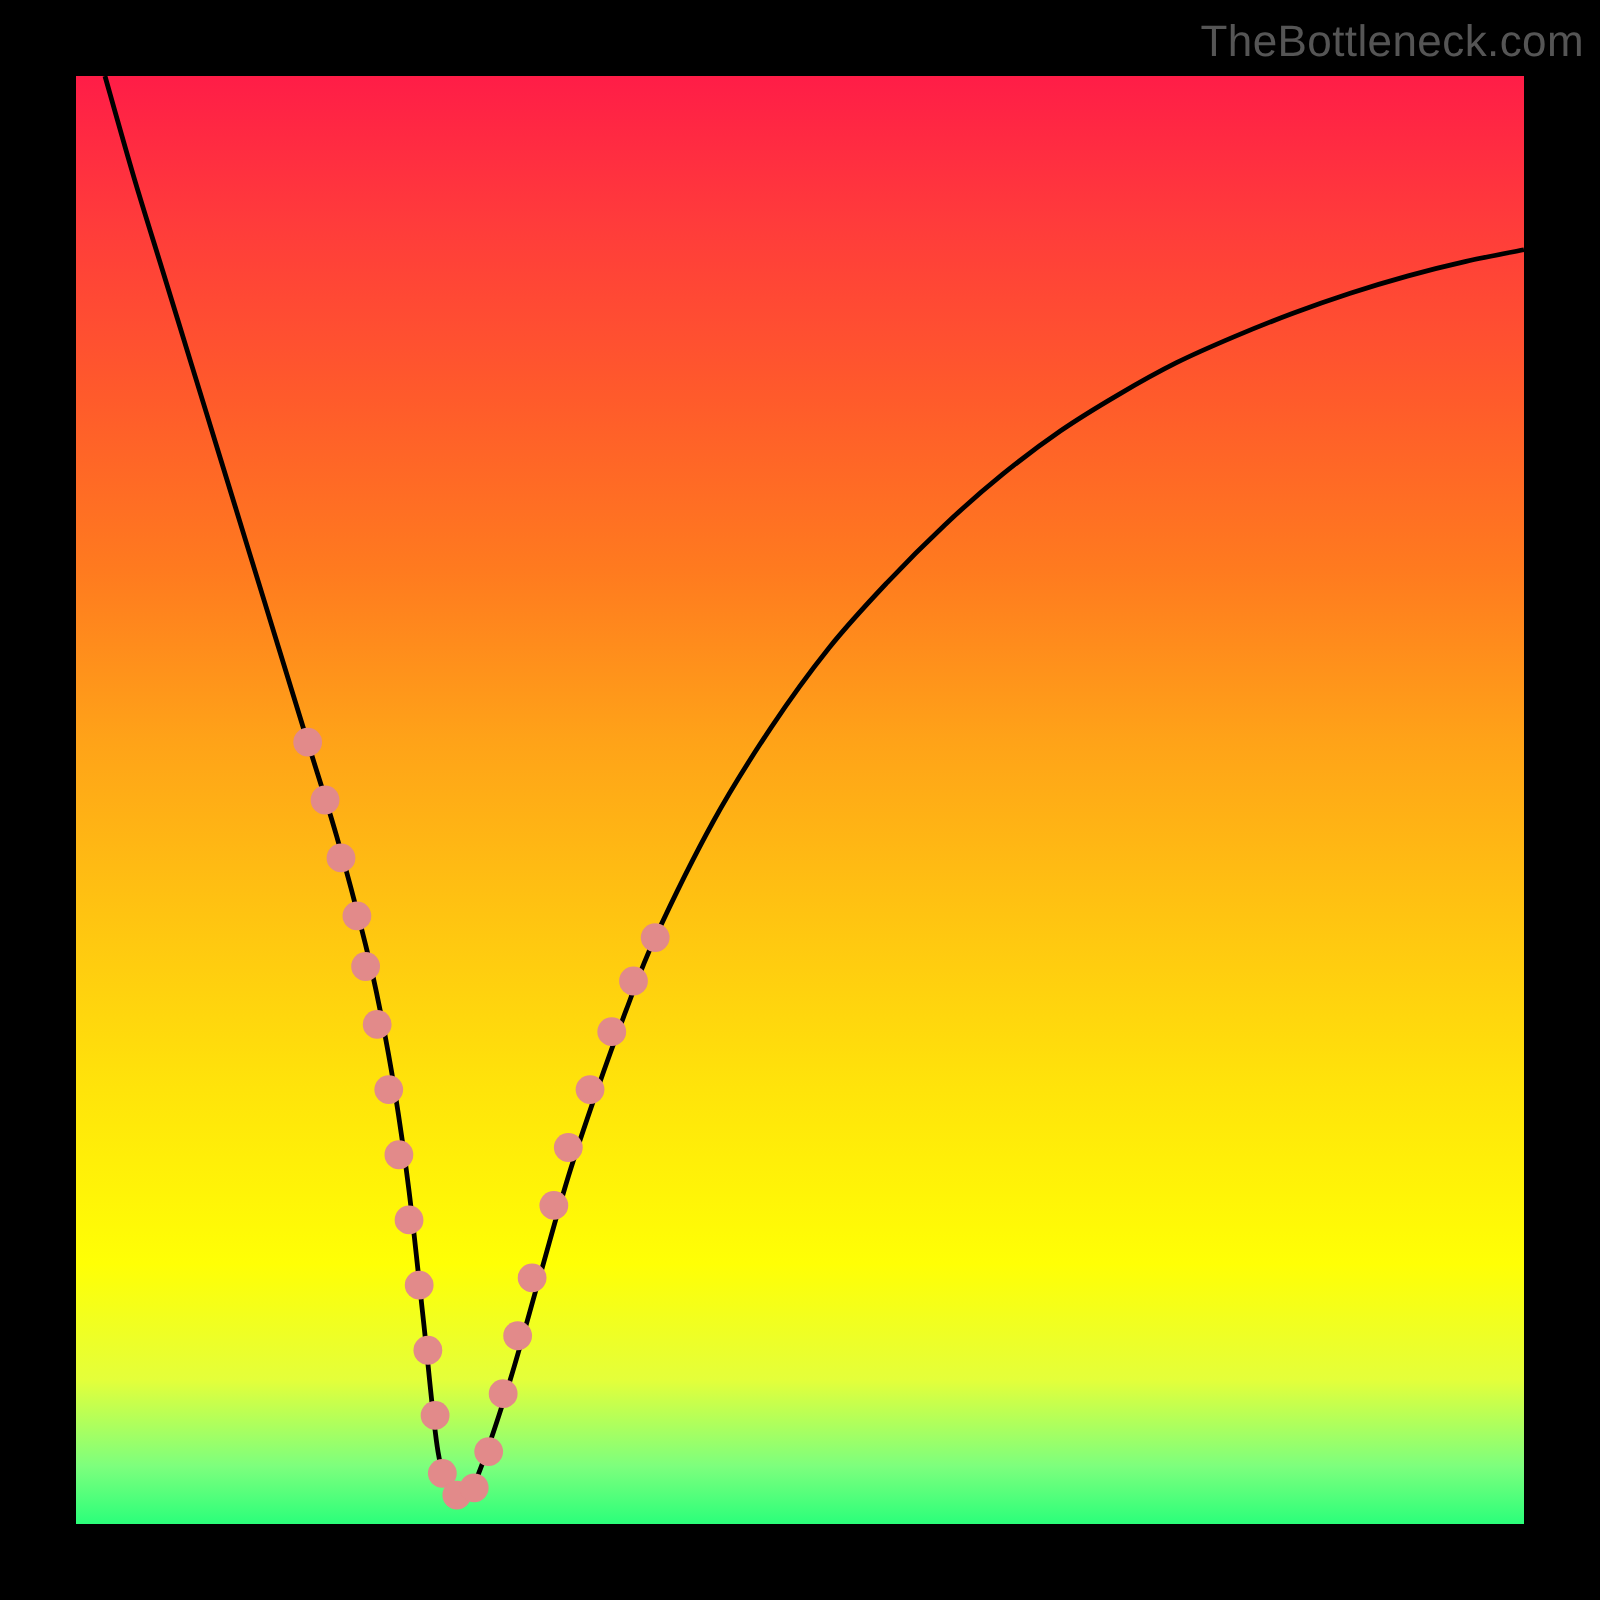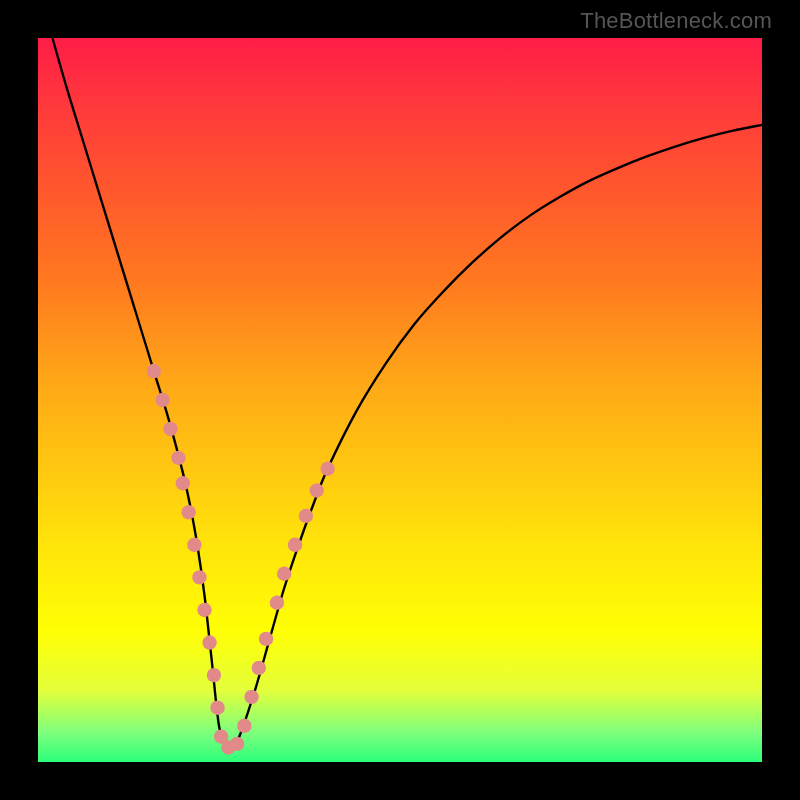--- a/index.html
+++ b/index.html
@@ -33,21 +33,21 @@
       #ffe40a 70%,
       #ffff05 82%,
       #e4ff3a 90%,
       #7dff7d 96%,
       #2bff7a 100%
     );
   }
   .watermark {
     position: absolute;
     top: 8px;
-    right: 28px;
+    right: 8px;
     color: #555;
     font-size: 22px;
     font-weight: 400;
     letter-spacing: 0.2px;
     z-index: 5;
   }
   svg.curve {
     position: absolute;
     left: 0;
     top: 0;

